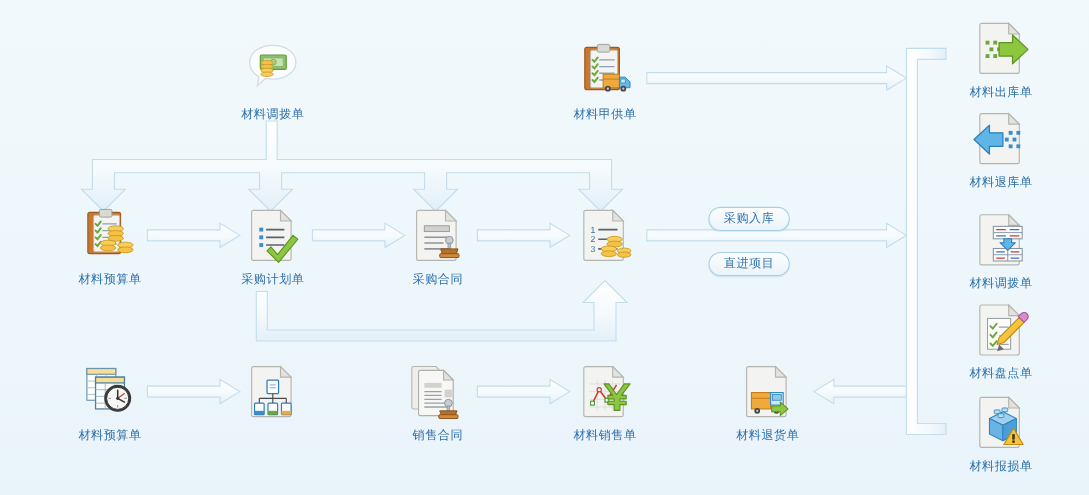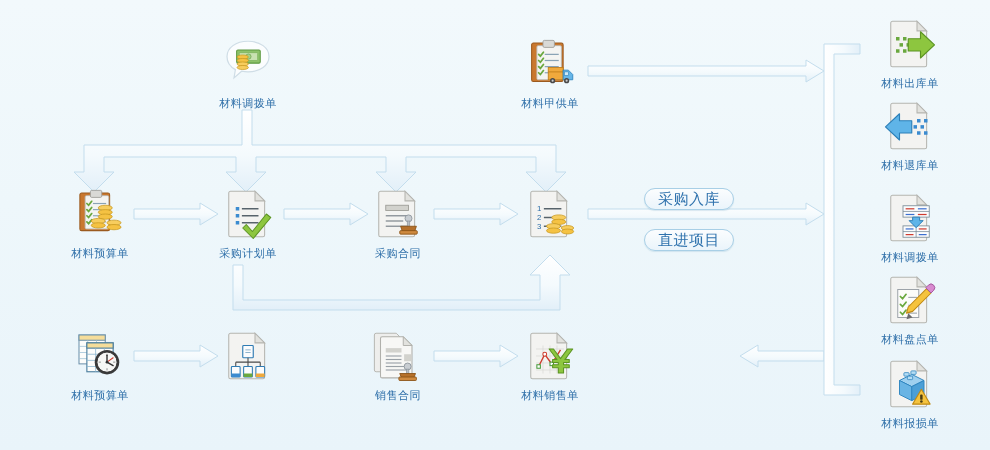--- a/index.html
+++ b/index.html
@@ -38,21 +38,21 @@
     color: #2d6ea8;
     white-space: nowrap;
     letter-spacing: 0.5px;
   }
   .pill {
     position: absolute;
     border: 1px solid #a8cfe6;
     border-radius: 11px;
     background: linear-gradient(180deg,#fbfdfe 0%, #eaf4fb 100%);
     color: #2f72ad;
-    font-size: 15px;
+    font-size: 11px;
     line-height: 20px;
     height: 20px;
     text-align: center;
     padding: 0 13px;
     white-space: nowrap;
     letter-spacing: 0.5px;
     box-shadow: 0 1px 1px rgba(120,170,200,0.25);
     cursor: pointer;
   }
 </style>
@@ -328,20 +328,36 @@
       </g>
       <polyline points="19,44 26,30 34,41 44,25" fill="none" stroke="#cf3b2e" stroke-width="1.6"></polyline>
       <circle cx="26" cy="30" r="2.2" fill="#fff" stroke="#cf3b2e" stroke-width="1.2"></circle>
       <rect x="17" y="42" width="4" height="4" fill="#fff" stroke="#4a9c3e" stroke-width="1.2"></rect>
       <rect x="32" y="39" width="4" height="4" fill="#fff" stroke="#4a9c3e" stroke-width="1.2"></rect>
       <path d="M36 24 l8 11 l8-11 h6 l-9 12 h5 v3.5 h-6.5 v2.5 h6.5 v3.5 h-6.5 v6 h-6 v-6 h-6.5 v-3.5 h6.5 v-2.5 h-6.5 v-3.5 h5 l-9-12z" fill="#8dc63f" stroke="#5b9422" stroke-width="1.2" stroke-linejoin="round"></path>
     </svg>
     <div class="lbl">材料销售单</div>
   </div>
 
+  <div class="node" style="left:638px; top:328px;">
+    <svg class="ic" viewBox="0 0 64 64">
+      <path d="M12 6h28l11 11v39a2 2 0 0 1-2 2H12a2 2 0 0 1-2-2V8a2 2 0 0 1 2-2z" fill="#f3f3f1" stroke="#b5b5b0" stroke-width="1.2"></path>
+      <path d="M40 6 l11 11 h-11z" fill="#e2e2de" stroke="#b5b5b0" stroke-width="1.2"></path>
+      <rect x="15" y="33" width="20" height="17" fill="#f0a93c" stroke="#c07d18" stroke-width="1.1"></rect>
+      <line x1="15" y1="39" x2="35" y2="39" stroke="#c07d18" stroke-width="1.1"></line>
+      <rect x="35" y="33" width="13" height="13" fill="#cfe8f7" stroke="#2f85bf" stroke-width="1.1"></rect>
+      <rect x="37" y="35" width="9" height="6" fill="#8fc9ea" stroke="#2f85bf" stroke-width="0.8"></rect>
+      <circle cx="21" cy="52" r="3" fill="#4a4a4a"></circle>
+        <circle cx="21" cy="52" r="1.1" fill="#ccc"></circle>
+      <circle cx="41" cy="52" r="3" fill="#4a4a4a"></circle>
+        <circle cx="41" cy="52" r="1.1" fill="#ccc"></circle>
+      <path d="M36 47 h9 v-4 l8 7 l-8 7 v-4 h-9z" fill="#8dc63f" stroke="#5b9422" stroke-width="1.1" stroke-linejoin="round"></path>
+    </svg>
+    <div class="lbl">材料退货单</div>
+  </div>
 
   <div class="node" style="left:850px; top:16px;">
     <svg class="ic" viewBox="0 0 64 64">
       <path d="M12 6h28l11 11v39a2 2 0 0 1-2 2H12a2 2 0 0 1-2-2V8a2 2 0 0 1 2-2z" fill="#f3f3f1" stroke="#b5b5b0" stroke-width="1.2"></path>
       <path d="M40 6 l11 11 h-11z" fill="#e2e2de" stroke="#b5b5b0" stroke-width="1.2"></path>
       <g fill="#6aa83e">
         <rect x="16" y="24" width="4" height="4"></rect>
           <rect x="24" y="24" width="4" height="4"></rect>
         <rect x="20" y="31" width="4" height="4"></rect>
           <rect x="28" y="31" width="4" height="4"></rect>

